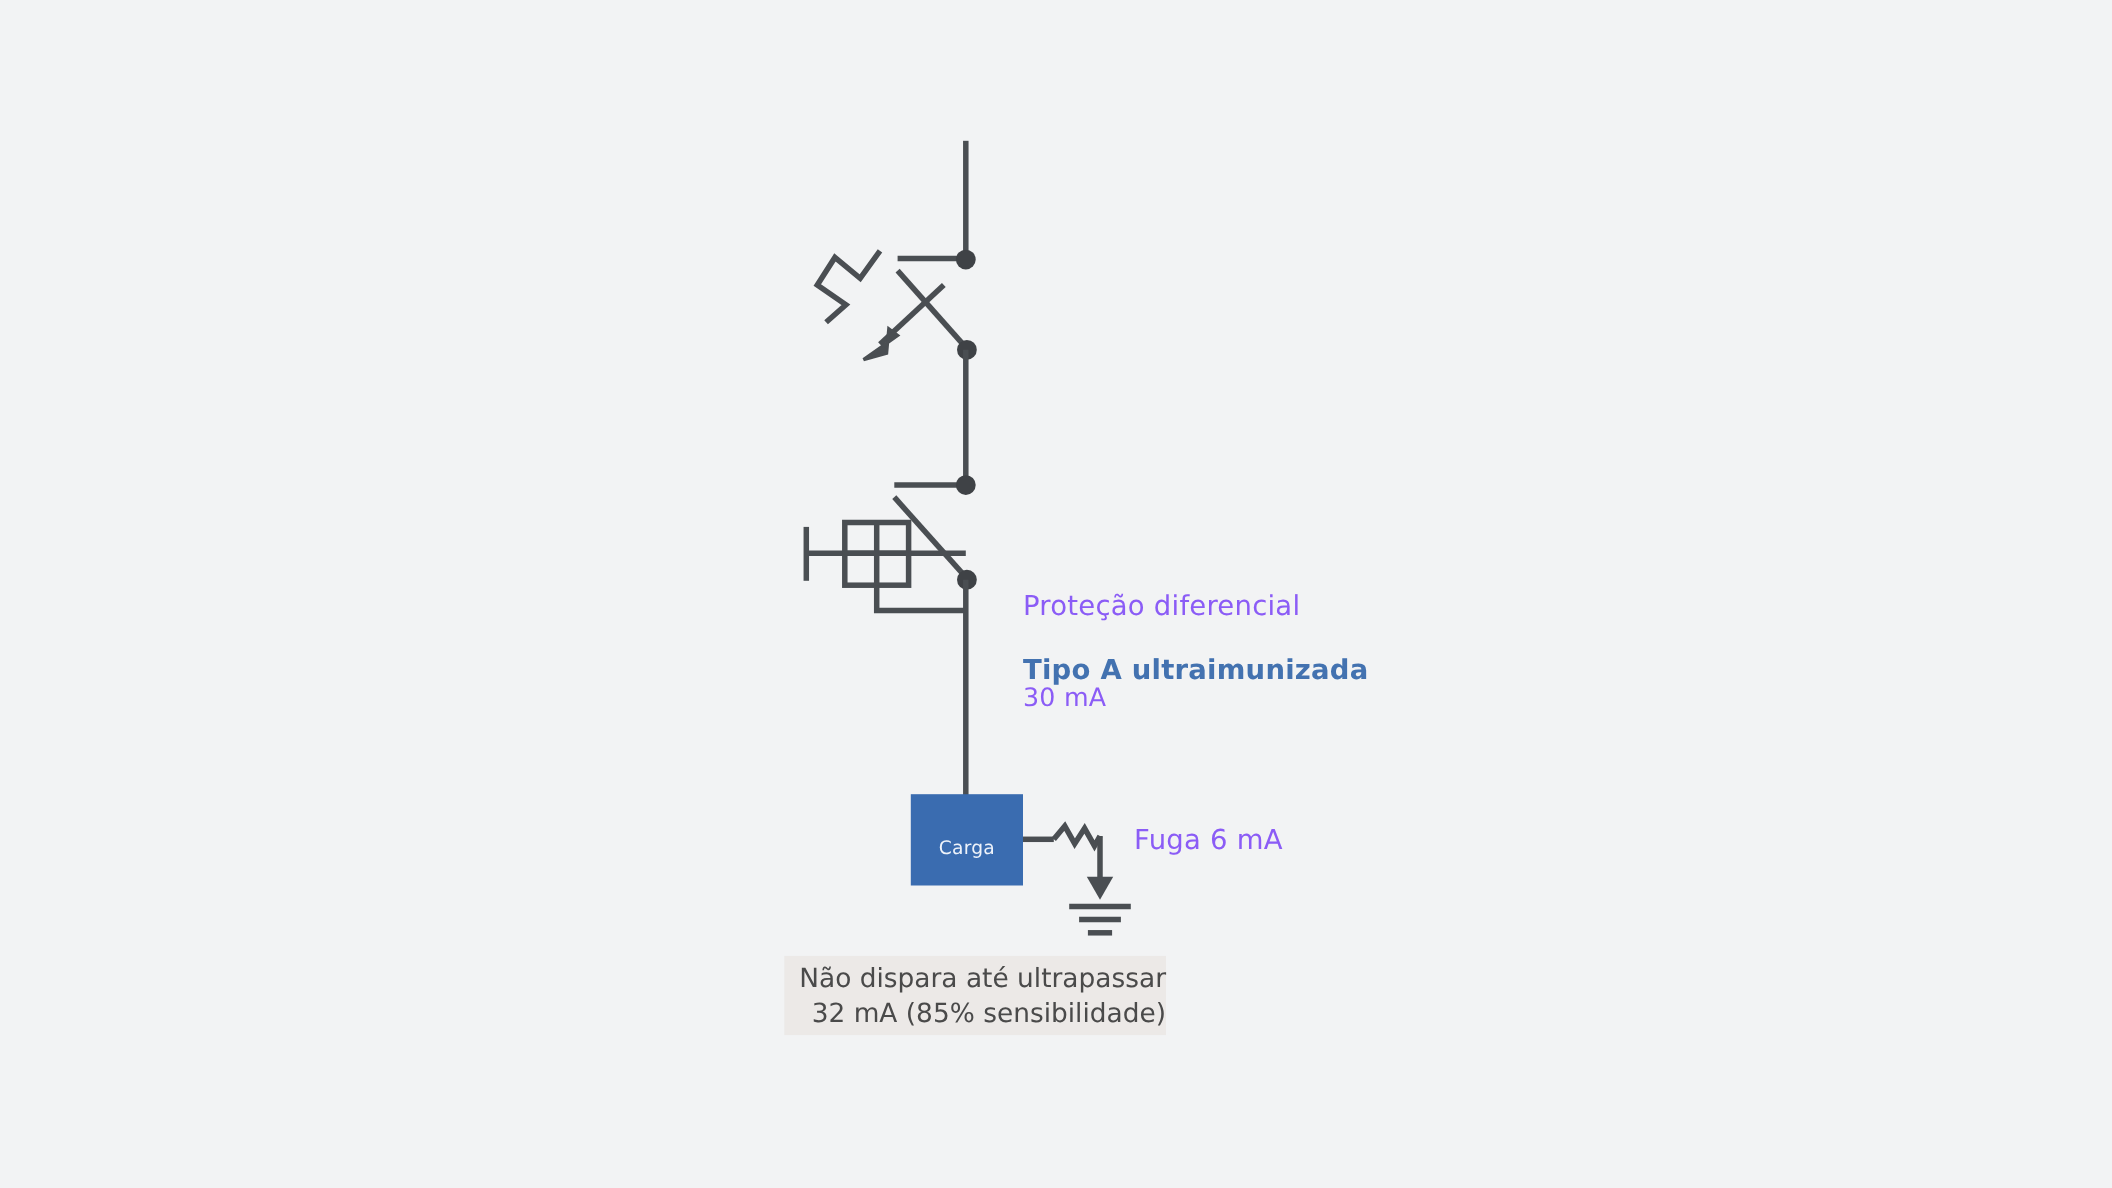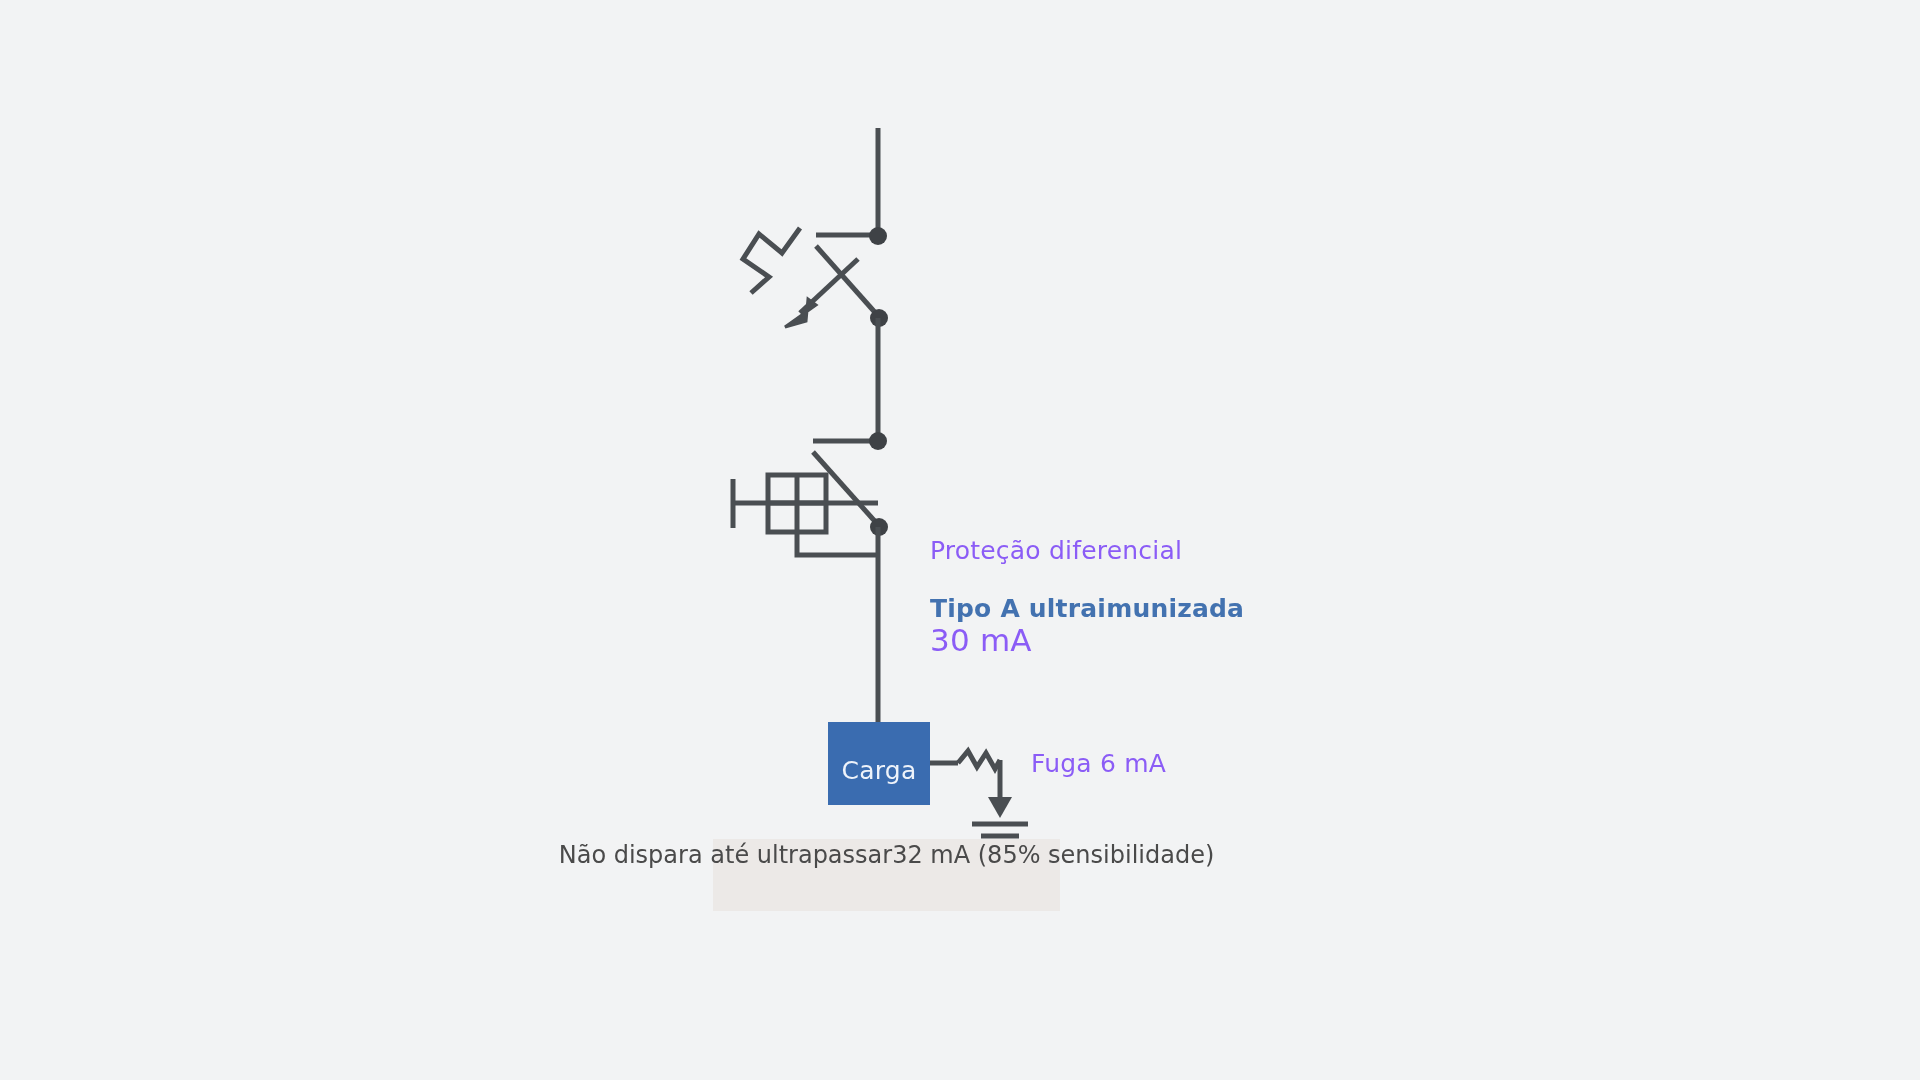--- a/index.html
+++ b/index.html
@@ -43,53 +43,53 @@
     left: 930px;
     top: 566px;
     font-size: 25px;
     font-weight: bold;
     letter-spacing: 0.2px;
     margin-top: 26px;
   }
   .lbl-rating {
     left: 930px;
     top: 620px;
-    font-size: 31px;
+    font-size: 23px;
     letter-spacing: 0.2px;
   }
   .lbl-leak {
     left: 1031px;
     top: 747px;
     font-size: 25px;
     letter-spacing: 0.2px;
   }
   .lbl-carga {
     position: absolute;
     left: 828px;
     top: 722px;
     width: 102px;
     height: 97px;
     display: flex;
     align-items: center;
     justify-content: center;
     color: #eef3fa;
-    font-size: 25px;
+    font-size: 17px;
     font-family: "DejaVu Sans", sans-serif;
     letter-spacing: 0.2px;
   }
   .note-box {
     position: absolute;
     left: 713px;
-    top: 839px;
+    top: 869px;
     width: 347px;
     height: 72px;
     background: #ece9e7;
     display: flex;
-    flex-direction: row;
-    align-items: flex-start;
+    flex-direction: column;
+    align-items: flex-end;
     justify-content: center;
   }
   .note-line {
     color: #4a4a4a;
     font-size: 24px;
     line-height: 1.35;
     white-space: pre;
     text-align: center;
     font-family: "DejaVu Sans", sans-serif;
   }

